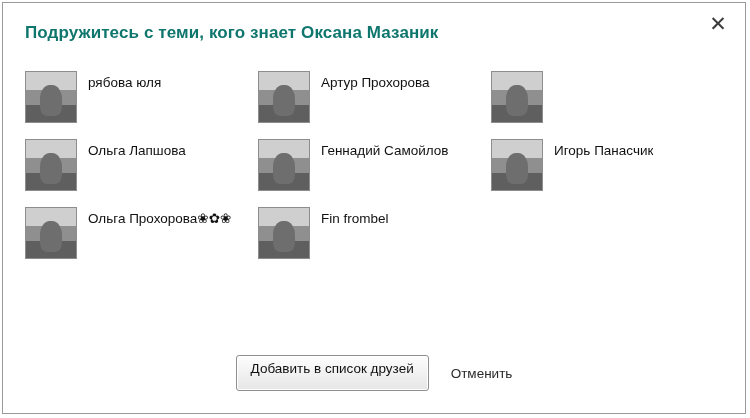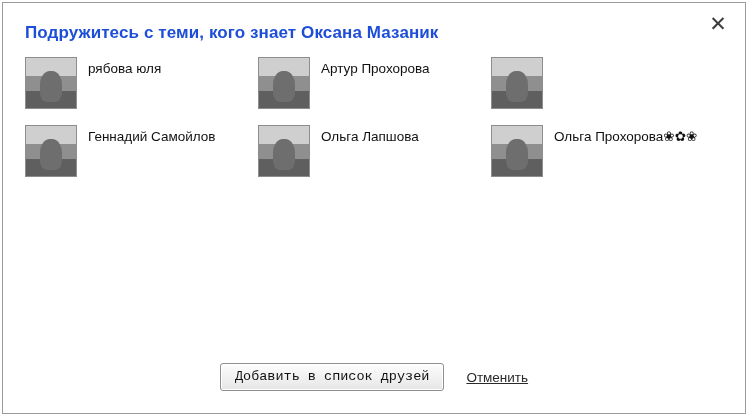--- a/index.html
+++ b/index.html
@@ -27,41 +27,41 @@
   .dialog-header {
     position: relative;
     height: 46px;
   }
   .dialog-title {
     position: absolute;
     left: 22px;
     top: 20px;
     font-size: 17px;
     font-weight: bold;
-    color: #1d4ed8;
+    color: #0f766e;
     letter-spacing: 0.1px;
     white-space: nowrap;
   }
   .close-btn {
     position: absolute;
     right: 14px;
     top: 8px;
     width: 26px;
     height: 26px;
     font-size: 21px;
     line-height: 26px;
     text-align: center;
     color: #3d3d3d;
     cursor: pointer;
     user-select: none;
   }
   .grid {
     position: absolute;
     left: 22px;
-    top: 54px;
+    top: 68px;
     width: 700px;
     display: flex;
     flex-wrap: wrap;
     align-items: center;
   }
   .cell {
     width: 233px;
     height: 68px;
     display: flex;
     align-items: flex-start;
@@ -107,35 +107,34 @@
   .footer {
     position: absolute;
     left: 0;
     right: 0;
     bottom: 22px;
     display: flex;
     align-items: center;
     justify-content: center;
   }
   .add-btn {
-    font-family: Liberation Mono, monospace;
+    font-family: Liberation Sans, sans-serif;
     font-size: 13.5px;
     color: #111;
     background: linear-gradient(#fdfdfd, #e6e6e6);
     border: 1px solid #8f8f8f;
     border-radius: 3px;
-    padding: 5px 14px 6px;
+    padding: 5px 14px 14px;
     cursor: pointer;
     box-shadow: 0 0 0 1px #ffffff inset;
   }
   .cancel-link {
     margin-left: 22px;
     font-size: 13.5px;
     color: #2a2a2a;
-    text-decoration: underline;
     cursor: pointer;
   }
 </style>
 </head>
 <body>
 
 <div class="dialog">
 
   <div class="dialog-header">
     <div class="dialog-title">Подружитесь с теми, кого знает Оксана Мазаник</div>
@@ -174,46 +173,64 @@
         </div>
     </div>
 
     <div class="cell">
       <div class="thumb">
           <div class="g1"></div>
           <div class="g2"></div>
           <div class="g3"></div>
           <div class="blob"></div>
         </div>
+      <div class="name">Ольга Лапшова</div>
+    </div>
+
+    <div class="cell">
+      <div class="thumb">
+          <div class="g1"></div>
+          <div class="g2"></div>
+          <div class="g3"></div>
+          <div class="blob"></div>
+        </div>
       <div class="name">Геннадий Самойлов</div>
     </div>
 
-    <div class="cell">
-      <div class="thumb">
-          <div class="g1"></div>
-          <div class="g2"></div>
-          <div class="g3"></div>
-          <div class="blob"></div>
-        </div>
-      <div class="name">Ольга Лапшова</div>
-    </div>
-
-
-
+
+
+    <div class="cell">
+      <div class="thumb">
+          <div class="g1"></div>
+          <div class="g2"></div>
+          <div class="g3"></div>
+          <div class="blob"></div>
+        </div>
+      <div class="name">Игорь Панасчик</div>
+    </div>
 
     <div class="cell">
       <div class="thumb">
           <div class="g1"></div>
           <div class="g2"></div>
           <div class="g3"></div>
           <div class="blob"></div>
         </div>
       <div class="name">Ольга Прохорова❀✿❀</div>
     </div>
 
+    <div class="cell">
+      <div class="thumb">
+          <div class="g1"></div>
+          <div class="g2"></div>
+          <div class="g3"></div>
+          <div class="blob"></div>
+        </div>
+      <div class="name">Fin frombel</div>
+    </div>
 
 
   </div>
 
   <div class="footer">
     <button class="add-btn">Добавить в список друзей</button>
     <span class="cancel-link">Отменить</span>
   </div>
 
 </div>

